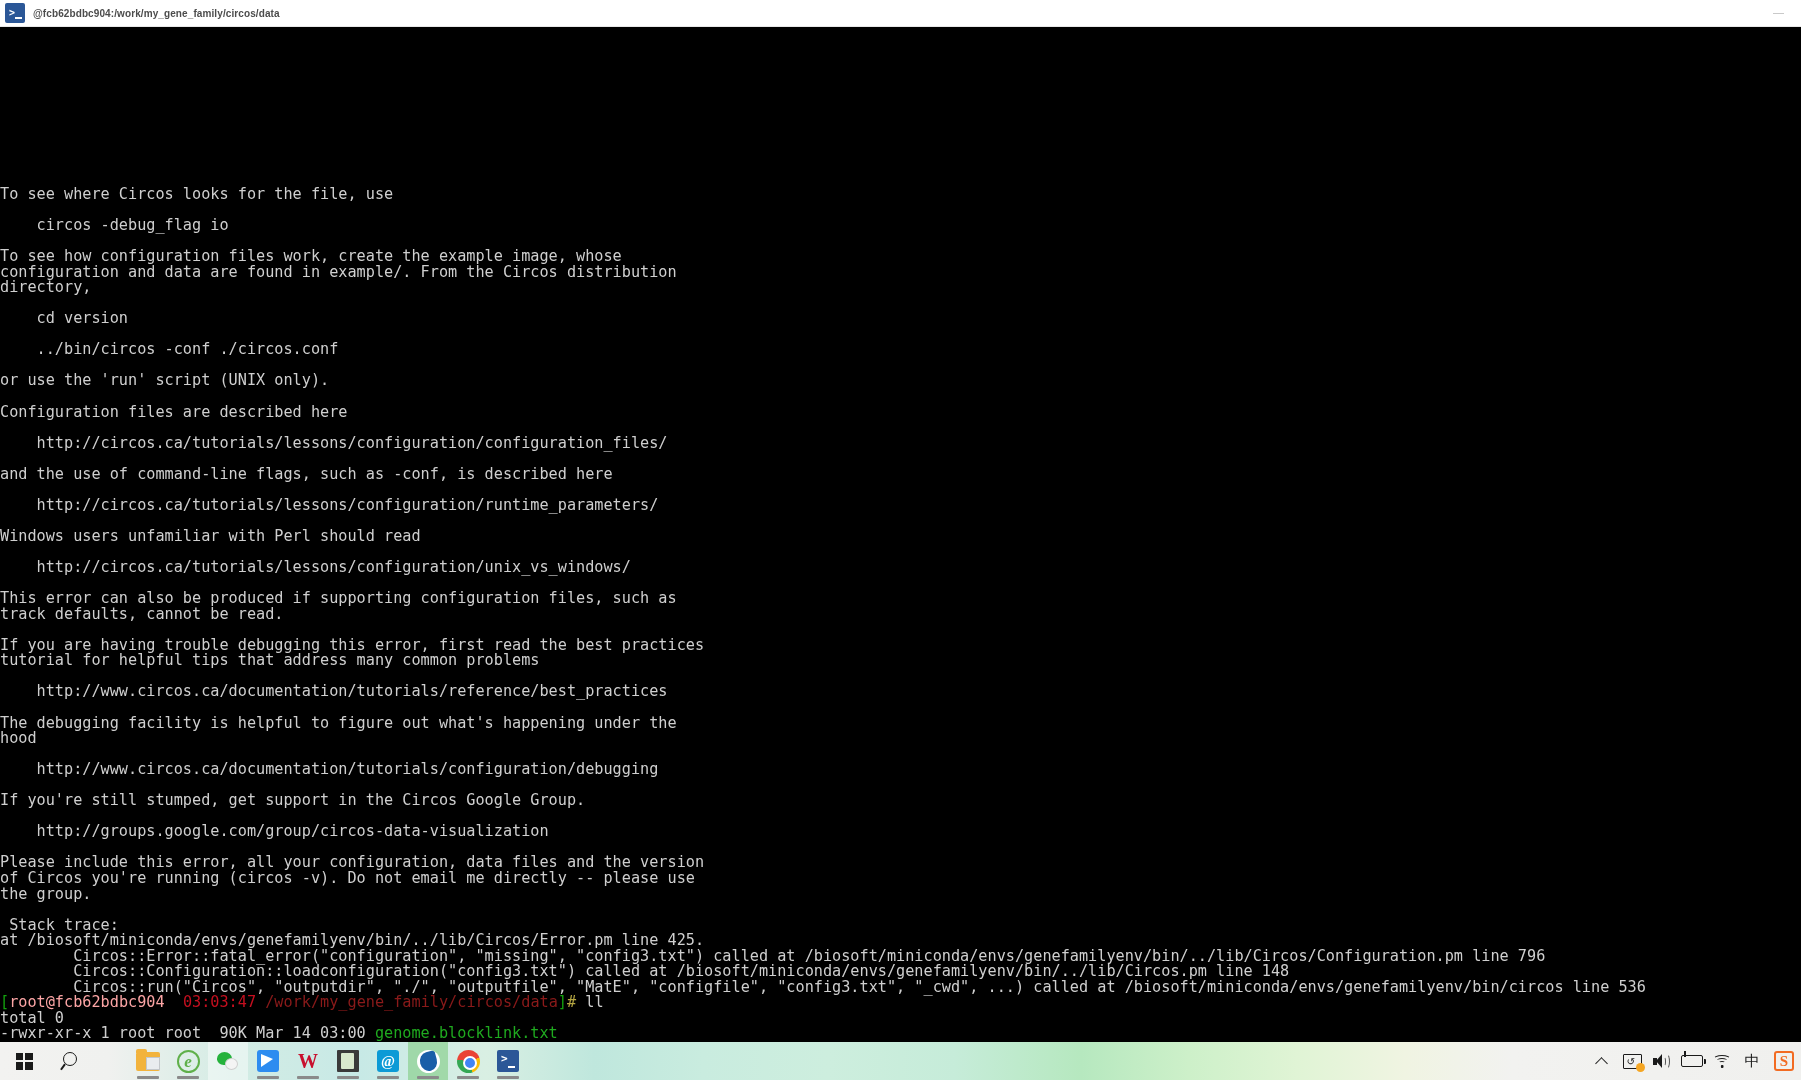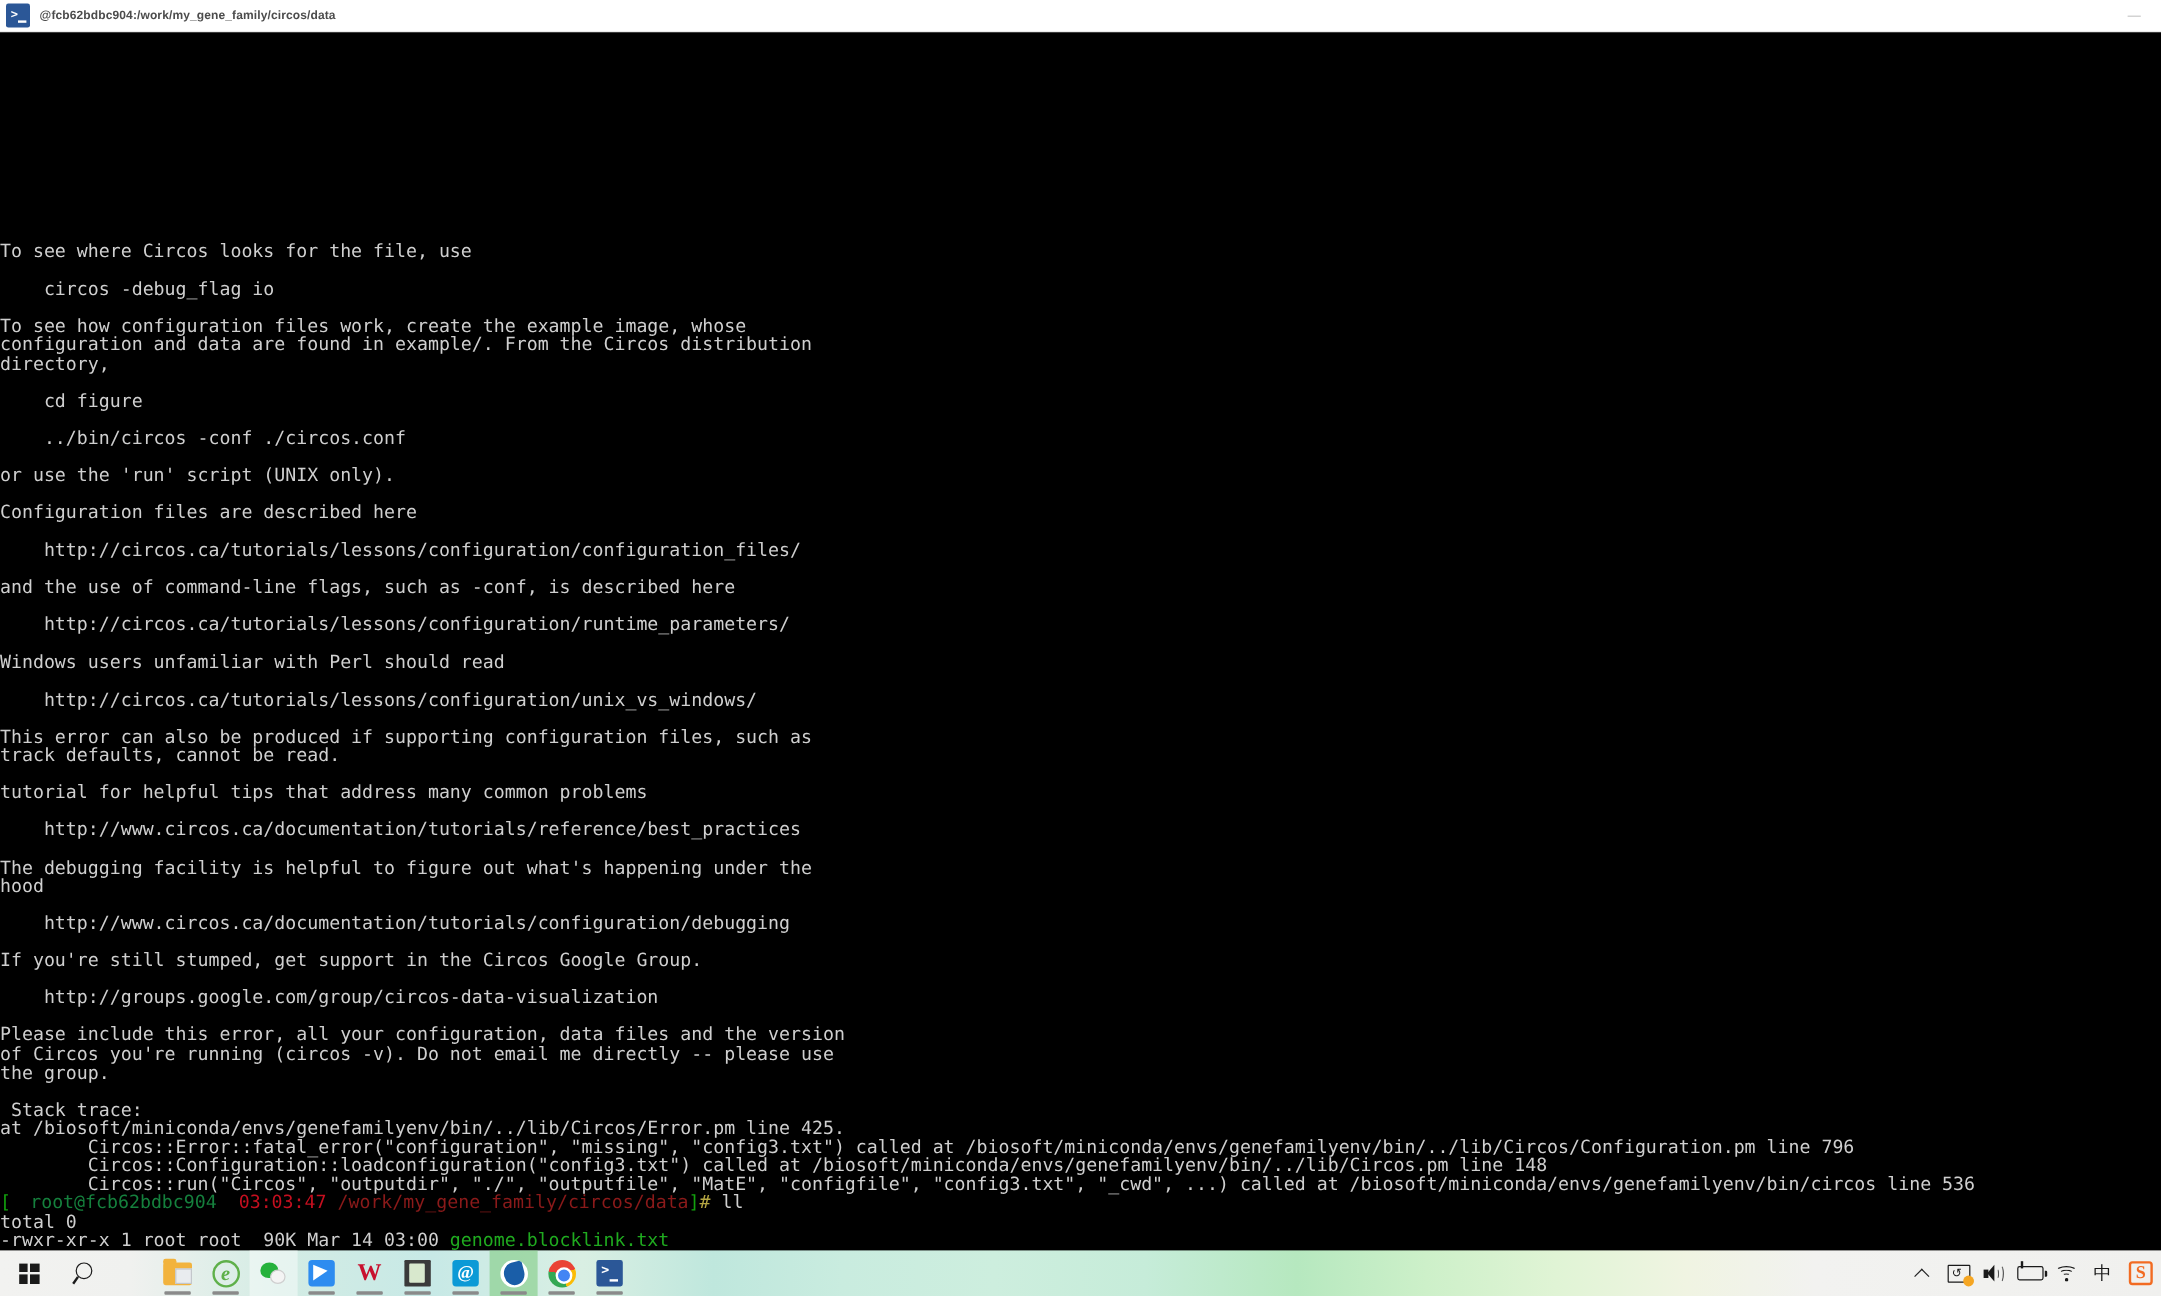--- a/index.html
+++ b/index.html
@@ -95,21 +95,21 @@
     line-height: 15.55px;
     color: #cfcfcf;
     white-space: pre;
     letter-spacing: 0px;
     height: 15.55px;
   }
 
   
   .c-white   { color: #cfcfcf; }
   .c-green   { color: #13a10e; }
-  .c-magenta { color: #15803d; margin-left: 16px; }
+  .c-magenta { color: #fca5a5; }
   .c-red     { color: #c50f1f; }
   .c-darkred { color: #8b1a1a; }
   .c-yellow  { color: #b5a642; }
   .c-fgreen  { color: #1faa1f; }
 
   
   .taskbar {
     flex: 0 0 38px;
     height: 38px;
     display: flex;
@@ -341,41 +341,42 @@
   <div class="term">
     <div class="term-inner" id="term-inner">
         <div class="line"><span class="c-white">To see where Circos looks for the file, use</span></div>
         <div class="line">&nbsp;</div>
         <div class="line"><span class="c-white">    circos -debug_flag io</span></div>
         <div class="line">&nbsp;</div>
         <div class="line"><span class="c-white">To see how configuration files work, create the example image, whose</span></div>
         <div class="line"><span class="c-white">configuration and data are found in example/. From the Circos distribution</span></div>
         <div class="line"><span class="c-white">directory,</span></div>
         <div class="line">&nbsp;</div>
-        <div class="line"><span class="c-white">    cd figure</span></div>
+        <div class="line"><span class="c-white">    cd version</span></div>
         <div class="line">&nbsp;</div>
         <div class="line"><span class="c-white">    ../bin/circos -conf ./circos.conf</span></div>
         <div class="line">&nbsp;</div>
         <div class="line"><span class="c-white">or use the 'run' script (UNIX only).</span></div>
         <div class="line">&nbsp;</div>
         <div class="line"><span class="c-white">Configuration files are described here</span></div>
         <div class="line">&nbsp;</div>
         <div class="line"><span class="c-white">    http://circos.ca/tutorials/lessons/configuration/configuration_files/</span></div>
         <div class="line">&nbsp;</div>
         <div class="line"><span class="c-white">and the use of command-line flags, such as -conf, is described here</span></div>
         <div class="line">&nbsp;</div>
         <div class="line"><span class="c-white">    http://circos.ca/tutorials/lessons/configuration/runtime_parameters/</span></div>
         <div class="line">&nbsp;</div>
         <div class="line"><span class="c-white">Windows users unfamiliar with Perl should read</span></div>
         <div class="line">&nbsp;</div>
         <div class="line"><span class="c-white">    http://circos.ca/tutorials/lessons/configuration/unix_vs_windows/</span></div>
         <div class="line">&nbsp;</div>
         <div class="line"><span class="c-white">This error can also be produced if supporting configuration files, such as</span></div>
         <div class="line"><span class="c-white">track defaults, cannot be read.</span></div>
         <div class="line">&nbsp;</div>
+        <div class="line"><span class="c-white">If you are having trouble debugging this error, first read the best practices</span></div>
         <div class="line"><span class="c-white">tutorial for helpful tips that address many common problems</span></div>
         <div class="line">&nbsp;</div>
         <div class="line"><span class="c-white">    http://www.circos.ca/documentation/tutorials/reference/best_practices</span></div>
         <div class="line">&nbsp;</div>
         <div class="line"><span class="c-white">The debugging facility is helpful to figure out what's happening under the</span></div>
         <div class="line"><span class="c-white">hood</span></div>
         <div class="line">&nbsp;</div>
         <div class="line"><span class="c-white">    http://www.circos.ca/documentation/tutorials/configuration/debugging</span></div>
         <div class="line">&nbsp;</div>
         <div class="line"><span class="c-white">If you're still stumped, get support in the Circos Google Group.</span></div>

